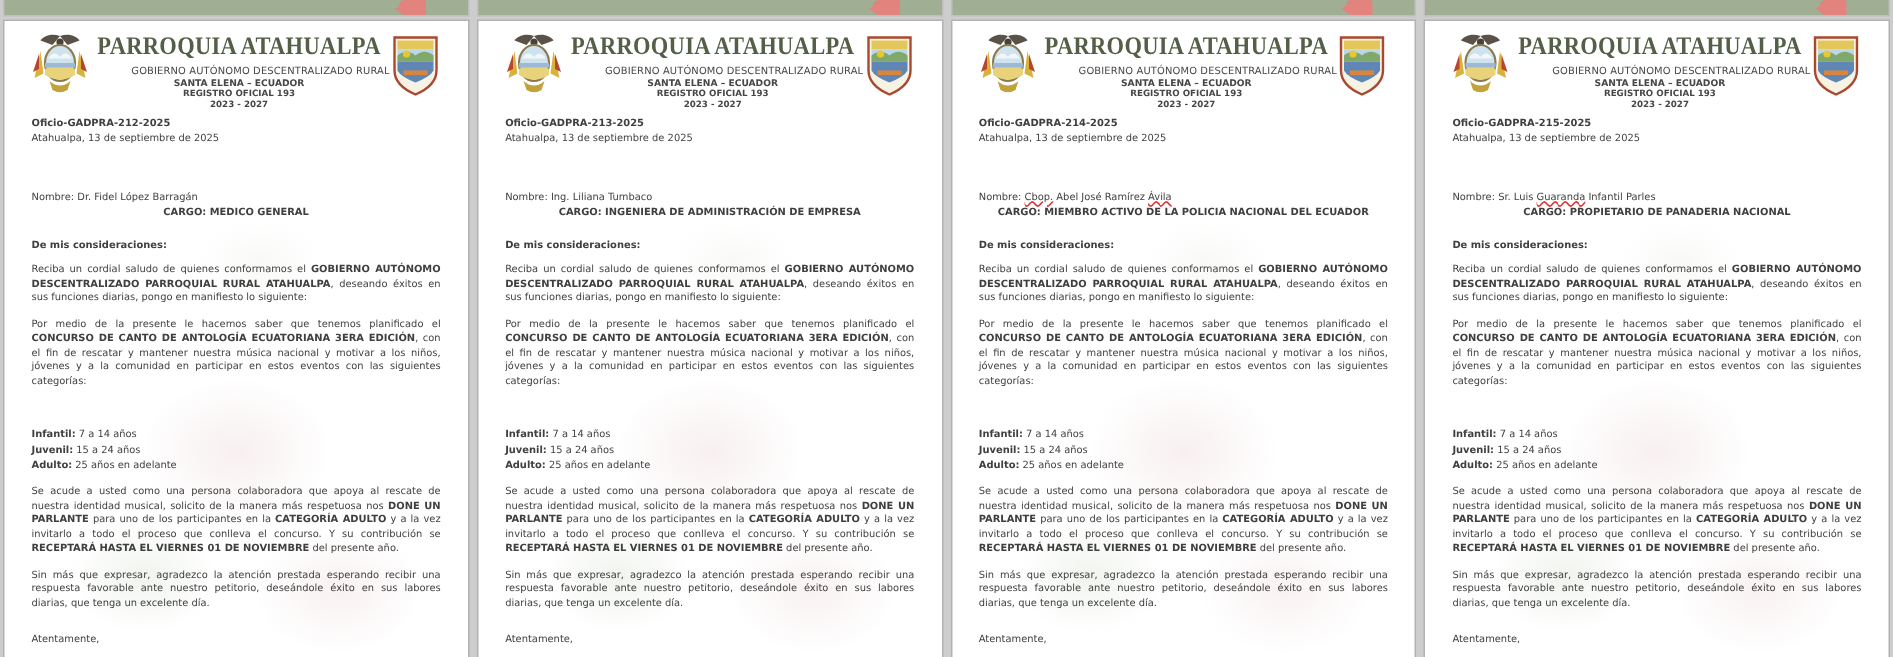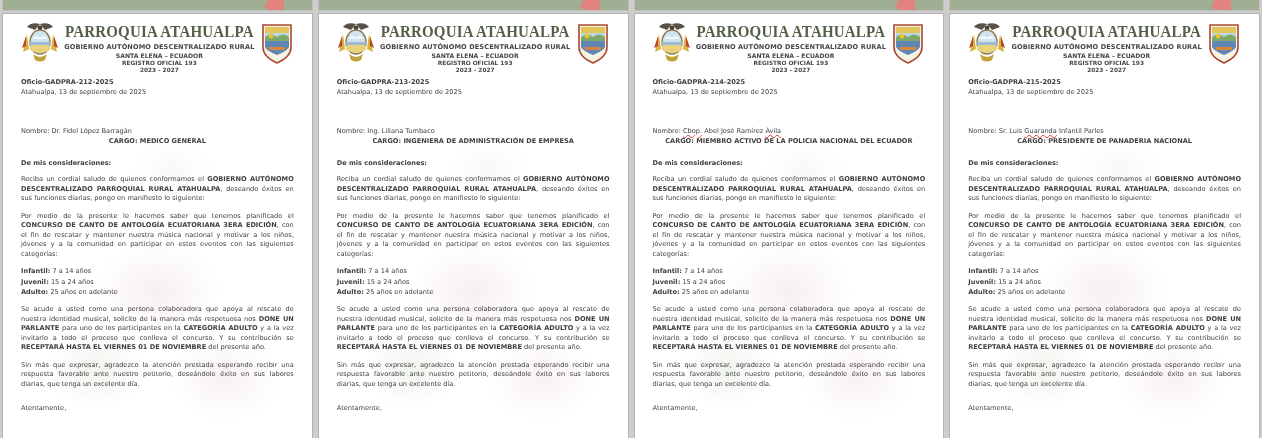--- a/index.html
+++ b/index.html
@@ -33,33 +33,33 @@
       radial-gradient(80px 60px at 72% 82%, rgba(214,170,170,.16), transparent 70%),
       radial-gradient(60px 45px at 55% 35%, rgba(200,210,190,.12), transparent 70%);
   }
   .hdr{display:flex;align-items:flex-start;position:relative;}
   .hdr-center{flex:1;text-align:center;padding-top:2px;min-width:0;}
   .hdr-title{
     font-family:"Liberation Serif","DejaVu Serif",serif;
     font-weight:800;font-size:15px;line-height:1.05;color:#535f47;
     letter-spacing:.2px;white-space:nowrap;transform:scaleY(1.12);transform-origin:top;
   }
-  .hdr-l1{font-size:6.6px;font-weight:bold;color:#474747;margin-top:3px;letter-spacing:.1px;}
+  .hdr-l1{font-size:6.6px;font-weight:normal;color:#474747;margin-top:3px;letter-spacing:.1px;text-align:right;}
   .hdr-l2{font-size:6.1px;font-weight:bold;color:#474747;margin-top:1px;}
   .hdr-l3,.hdr-l4{font-size:5.8px;font-weight:bold;color:#474747;margin-top:1px;}
   .logo{flex:none;}
   .oficio-block{text-align:left;margin-top:5px;line-height:1.5;position:relative;}
   .oficio-no{font-size:6.6px;font-weight:bold;}
   .date-line{font-size:6.6px;}
   .recipient{margin-top:28px;line-height:1.55;position:relative;}
   .nombre{font-size:6.6px;}
   .cargo{font-size:6.6px;font-weight:bold;text-align:center;}
   .salutation{font-size:6.6px;margin-top:13px;position:relative;font-weight:bold;}
   .para{font-size:6.6px;line-height:1.45;text-align:justify;margin-top:8px;position:relative;}
-  .cats{margin-top:7px;font-size:6.6px;line-height:1.55;position:relative;}
+  .cats{margin-top:25px;font-size:6.6px;line-height:1.55;position:relative;}
   .b{font-weight:bold;}
   .sq{text-decoration:underline wavy #e03333;text-decoration-thickness:1px;text-underline-offset:1px;}
   .sq-on .sq2{text-decoration:underline wavy #e03333;text-decoration-thickness:1px;text-underline-offset:1px;}
   .closing{font-size:6.6px;text-align:left;margin-top:15px;position:relative;}
   .sig-row{display:flex;justify-content:center;gap:8px;margin-top:27px;position:relative;}
   .sig-col{width:47%;text-align:center;font-size:6.2px;line-height:1.55;}
   .sig-name{white-space:nowrap;}
   .sig-bold{font-weight:bold;}
 </style>
 </head>
@@ -364,21 +364,21 @@
         </span>
       </div>
 
       <div class="oficio-block">
         <div class="oficio-no">Oficio-GADPRA-215-2025</div>
         <div class="date-line">Atahualpa, 13 de septiembre de 2025</div>
       </div>
 
       <div class="recipient">
         <div class="nombre"><span>Nombre: Sr. Luis </span><span class="sq">Guaranda</span><span> Infantil Parles</span></div>
-        <div class="cargo">CARGO: PRESIDENTE DE PANADERIA NACIONAL</div>
+        <div class="cargo">CARGO: PROPIETARIO DE PANADERIA NACIONAL</div>
       </div>
 
       <div class="salutation">De mis consideraciones:</div>
 
       <div class="para"><span>Reciba un cordial saludo de quienes conformamos el </span><span class="b">GOBIERNO AUTÓNOMO DESCENTRALIZADO PARROQUIAL RURAL ATAHUALPA</span><span>, deseando éxitos en sus funciones diarias, pongo en manifiesto lo siguiente:</span></div>
       <div class="para"><span>Por medio de la presente le hacemos saber que tenemos planificado el </span><span class="b">CONCURSO DE CANTO DE ANTOLOGÍA ECUATORIANA 3ERA EDICIÓN</span><span>, con el fin de rescatar y mantener nuestra música nacional y motivar a los niños, jóvenes y a la comunidad en participar en estos eventos con las siguientes categorías:</span></div>
 
       <div class="cats">
         <div><span class="b">Infantil:</span><span> 7 a 14 años</span></div>
         <div><span class="b">Juvenil:</span><span> 15 a 24 años</span></div>

